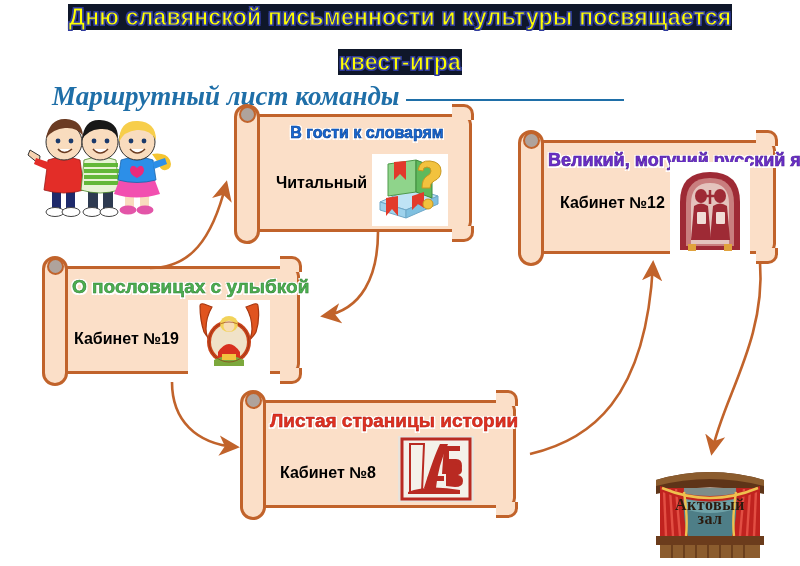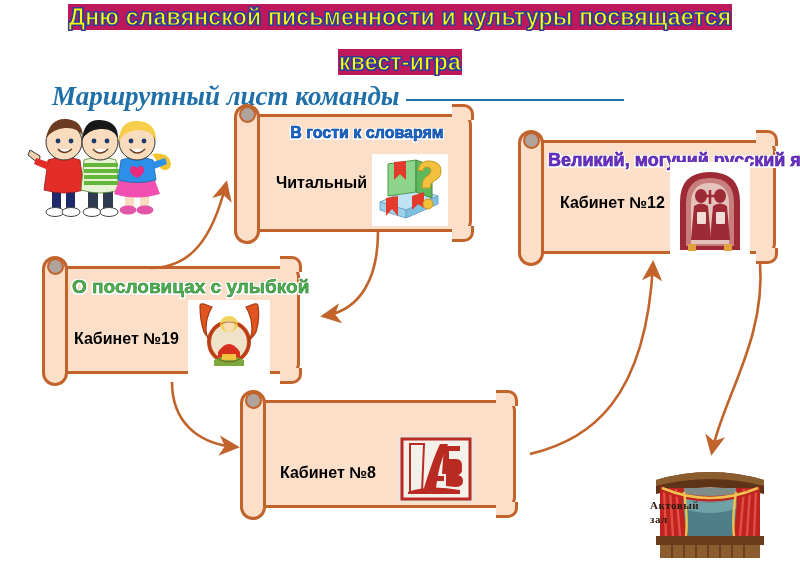--- a/index.html
+++ b/index.html
@@ -20,21 +20,21 @@
     font-size:23px;
     line-height:26px;
     letter-spacing:0.2px;
     color:#FFFF00;
     -webkit-text-stroke:1px #2f3b9e;
     text-shadow:
       -1px -1px 0 #2f3b9e, 1px -1px 0 #2f3b9e,
       -1px  1px 0 #2f3b9e, 1px  1px 0 #2f3b9e;
     white-space:nowrap;
   }
-  .title-line span.hl{background:#be185d;padding:0 1px;}
+  .title-line span.hl{background:#0f172a;padding:0 1px;}
 
   .subtitle{
     position:absolute;left:52px;top:64px;
     font-family:"Liberation Serif", serif;
     font-style:italic;font-weight:bold;
     font-size:27px;color:#1F6FA8;
     white-space:nowrap;
     margin-top:17px;
   }
   .subtitle .blank{
@@ -129,23 +129,23 @@
   
   #arrows{position:absolute;left:0;top:0;width:800px;height:566px;
     pointer-events:none;z-index:8;}
 
   
   #kids{position:absolute;left:22px;top:104px;width:160px;height:120px;z-index:6;}
 
   
   #hall{position:absolute;left:650px;top:458px;width:120px;height:102px;z-index:6;}
   #hall .hall-label{
-    position:absolute;left:0;top:40px;width:120px;text-align:left;
+    position:absolute;left:0;top:40px;width:120px;text-align:center;
     font-family:"Liberation Serif", serif;
-    font-weight:bold;font-size:11px;color:#2b1a0e;line-height:14px;
+    font-weight:bold;font-size:16px;color:#2b1a0e;line-height:14px;
     letter-spacing:0.5px;
   }
 </style>
 </head>
 <body>
 
 <div id="stage">
 
   <div class="title-wrap">
     <div class="title-line">
@@ -306,20 +306,21 @@
       </svg>
     </div>
   </div>
 
   <div class="scroll" style="left:234px;top:390px;width:296px;height:130px;">
     <div class="paper"></div>
     <div class="curl-tr"></div>
     <div class="curl-br"></div>
     <div class="roll-left"></div>
     <div class="roll-knob"></div>
+    <div class="hdr red">Листая страницы истории</div>
     <div class="room" style="left:46px;top:74px;">Кабинет №8</div>
     <div class="pic" style="left:164px;top:46px;width:76px;height:66px;">
       <svg viewBox="0 0 76 66" width="76" height="66">
         <rect x="0" y="0" width="76" height="66" fill="#E8E4DC"></rect>
         <rect x="4" y="3" width="68" height="60" fill="#F4F1EA" stroke="#B92A22" stroke-width="3"></rect>
         <path d="M12,8 L26,8 L24,56 L12,56 Z" fill="#F4F1EA" stroke="#B92A22" stroke-width="2"></path>
         <path d="M26,52 q10,-32 16,-44 l8,0 q-10,22 -12,44 Z" fill="#B92A22"></path>
         <path d="M30,40 l16,0 l0,5 l-17,0 Z" fill="#B92A22"></path>
         <path d="M46,10 l16,0 l0,5 l-11,0 l0,8 l7,0 q6,0 6,7 q0,8 -7,8 l-13,0 Z" fill="#B92A22"></path>
         <path d="M48,50 l0,-22 l9,0 q7,0 7,6 q0,4 -4,5 q5,1 5,6 q0,6 -8,6 Z" fill="#B92A22"></path>

